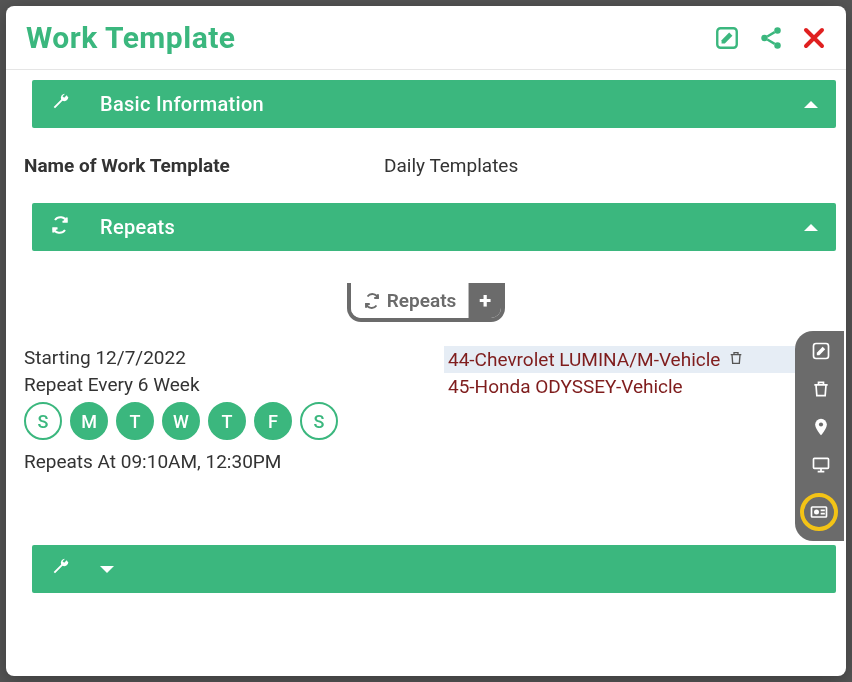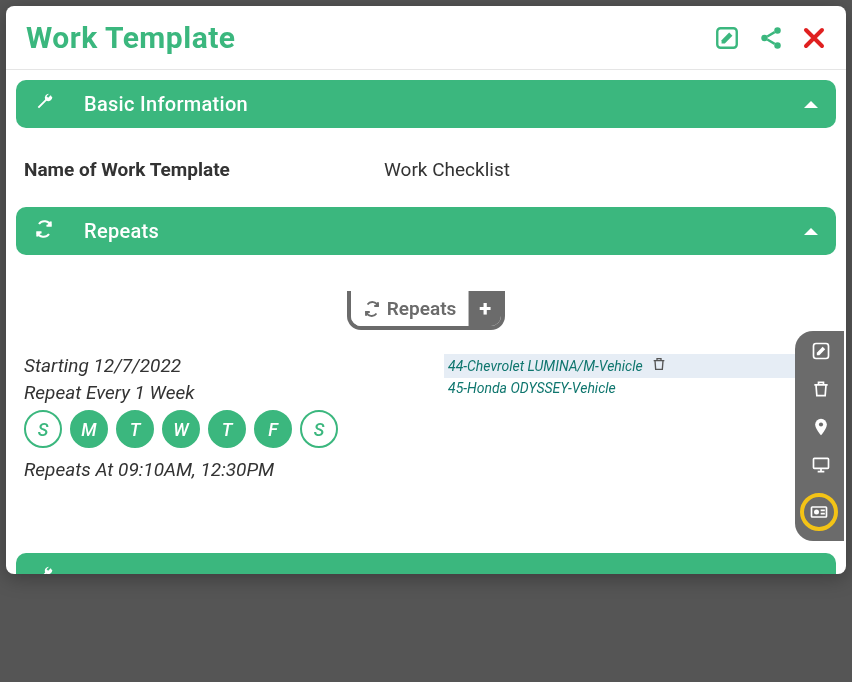--- a/index.html
+++ b/index.html
@@ -9,21 +9,21 @@
     width: 852px;
     height: 682px;
     overflow: hidden;
     position: relative;
   }
   .modal {
     position: absolute;
     left: 6px;
     top: 6px;
     width: 840px;
-    height: 568px;
+    height: 670px;
     background: #fff;
     border-radius: 8px;
     box-shadow: 0 4px 20px rgba(0,0,0,0.3);
     display: flex;
     flex-direction: column;
   }
   .modal-header {
     display: flex;
     align-items: center;
     padding: 14px 20px 14px 20px;
@@ -56,49 +56,49 @@
     padding: 10px;
     flex: 1;
     overflow-y: auto;
   }
   .accordion {
     margin-bottom: 8px;
   }
   .accordion-head {
     background: #3bb77e;
     color: #fff;
-    border-radius: 10px;
+    border-radius: 2px;
     padding: 12px 18px;
     display: flex;
     align-items: center;
     gap: 30px;
     cursor: pointer;
+    margin-left: 16px;
   }
   .accordion-head .title {
     font-size: 20px;
     font-weight: 500;
     letter-spacing: 0.3px;
     flex: 1;
   }
   .chevup {
     width: 0; height: 0;
     border-left: 7px solid transparent;
     border-right: 7px solid transparent;
     border-bottom: 7px solid #fff;
   }
   .chevdown {
     width: 0; height: 0;
     border-left: 7px solid transparent;
     border-right: 7px solid transparent;
     border-top: 7px solid #fff;
   }
   .accordion-content {
-    padding: 4px 8px 10px 8px;
+    padding: 24px 8px 10px 8px;
     background: #fff;
-    margin-top: 24px;
   }
   .kv-row {
     display: flex;
     padding: 2px 0 8px 0;
   }
   .kv-label {
     width: 360px;
     font-weight: 700;
     font-size: 19px;
     color: #333;
@@ -136,21 +136,20 @@
     color: #fff;
     font-size: 22px;
     font-weight: 800;
     padding: 4px 10px;
     display: flex;
     align-items: center;
   }
   .sched-row {
     display: flex;
     gap: 30px;
-    font-style: italic;
   }
   .sched-left {
     flex: 0 0 390px;
   }
   .sched-right {
     flex: 1;
   }
   .sched-text {
     font-size: 19px;
     color: #333;
@@ -181,22 +180,22 @@
     border: 2px solid #3bb77e;
   }
   .veh-item {
     display: flex;
     align-items: center;
     padding: 2px 4px;
     gap: 8px;
   }
   .veh-item.sel { background: #e6edf5; }
   .veh-link {
-    color: #0f766e;
-    font-size: 14px;
+    color: #7f1d1d;
+    font-size: 19px;
     cursor: pointer;
   }
   .trash-sm {
     color: #555;
     cursor: pointer;
   }
   .side-tools {
     position: absolute;
     right: 2px;
     top: 325px;
@@ -257,21 +256,21 @@
           <svg width="20" height="20" viewBox="0 0 24 24" fill="#fff">
               <path d="M22 6a5 5 0 01-7 4.6L6 19.6 4.4 18 13.4 9A5 5 0 0118 2l-3 3 2 2 3-3c.6.6 1 1.3 1.3 2z"></path>
             </svg>
         </span>
         <span class="title">Basic Information</span>
         <span class="chevup"></span>
       </div>
       <div class="accordion-content">
         <div class="kv-row">
           <div class="kv-label">Name of Work Template</div>
-          <div class="kv-value">Work Checklist</div>
+          <div class="kv-value">Daily Templates</div>
         </div>
       </div>
     </div>
 
     <div class="accordion">
       <div class="accordion-head">
         <span>
           <svg width="20" height="20" viewBox="0 0 24 24" fill="none" stroke="#fff" stroke-width="2.5">
               <path d="M20 8A8 8 0 006 6M4 16a8 8 0 0014 2"></path>
               <path d="M20 3v5h-5M4 21v-5h5" fill="#fff"></path>
@@ -291,21 +290,21 @@
                 </svg>
               <span>Repeats</span>
             </span>
             <span class="right">+</span>
           </div>
         </div>
 
         <div class="sched-row">
           <div class="sched-left">
             <div class="sched-text">Starting 12/7/2022</div>
-            <div class="sched-text">Repeat Every 1 Week</div>
+            <div class="sched-text">Repeat Every 6 Week</div>
             <div class="day-row" id="day-row">
                 <div class="day off">S</div>
                 <div class="day on">M</div>
                 <div class="day on">T</div>
                 <div class="day on">W</div>
                 <div class="day on">T</div>
                 <div class="day on">F</div>
                 <div class="day off">S</div>
               </div>
             <div class="sched-text">Repeats At 09:10AM, 12:30PM</div>

